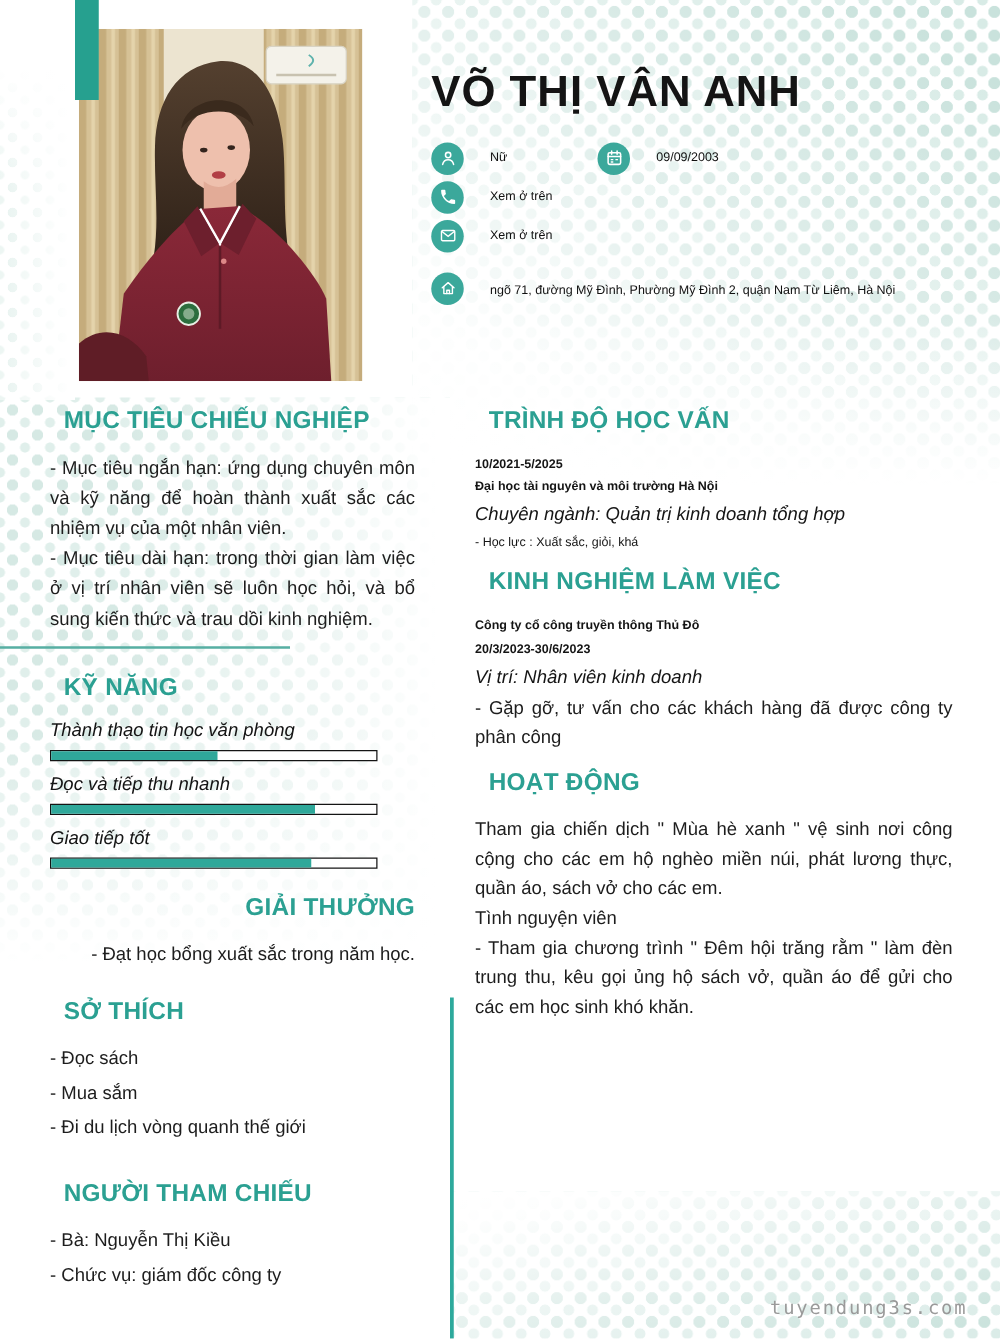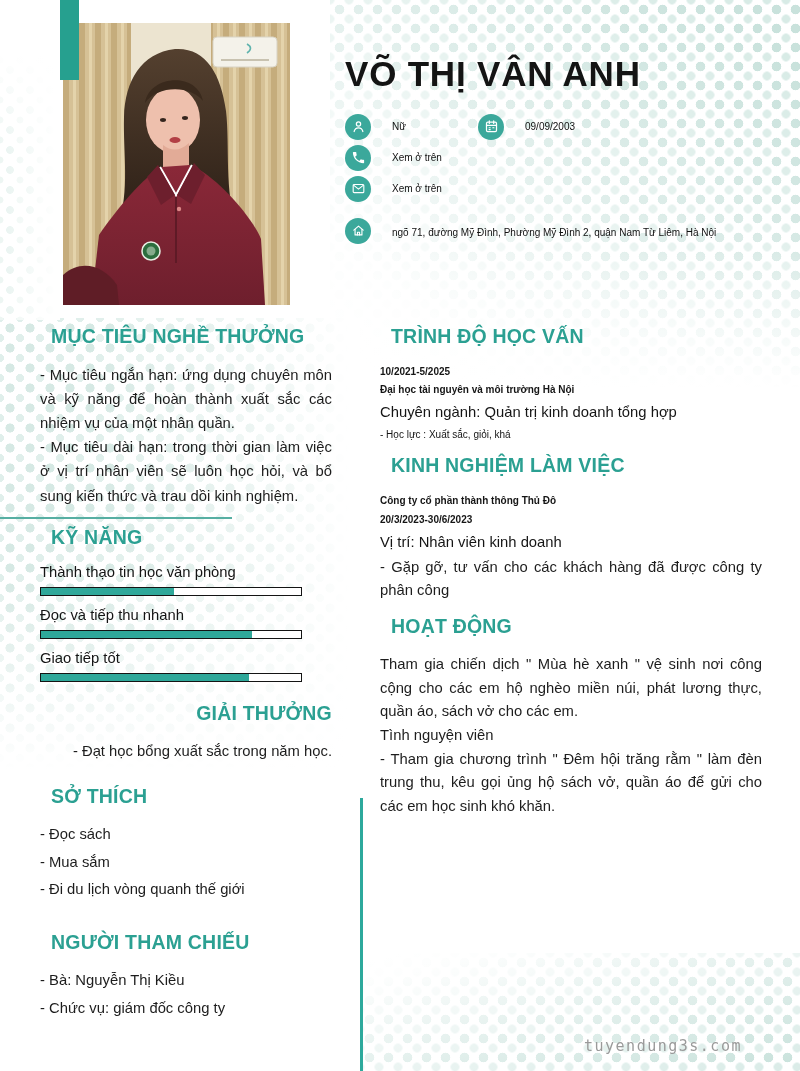--- a/index.html
+++ b/index.html
@@ -62,38 +62,38 @@
   .ctext.addr-text{width:372px;line-height:29px;}
   
   .col{position:absolute;z-index:2;}
   .col-left{left:40px;top:325px;width:292px;}
   .col-right{left:380px;top:325px;width:382px;}
   section{margin:0;}
   .sec-title{margin:0 0 15px;padding-left:11px;font-size:19.5px;font-weight:bold;color:var(--accent);letter-spacing:.2px;}
   .para{margin:0;font-size:14.8px;line-height:1.63;color:var(--ink);}
   .justify{text-align:justify;}
   .line{font-size:14.8px;color:var(--ink);margin-bottom:5px;line-height:1.55;}
-  #sec-skills{margin-top:18px;}
+  #sec-skills{margin-top:31px;}
   #sec-awards{margin-top:20px;text-align:right;}
   #sec-hobbies{margin-top:22px;}
   #sec-references{margin-top:30px;}
   #sec-experience{margin-top:10px;}
   #sec-activities{margin-top:12px;}
-  .skill{margin-bottom:11px;}
+  .skill{margin-bottom:11px;font-style:italic;}
   .skill-label{font-size:14.8px;margin-bottom:7px;color:#141414;}
   .bar{width:260px;height:7px;border:1.5px solid #141414;background:#fff;}
   .bar-fill{height:100%;background:#2FA89A;}
   .edu-line{font-size:10px;line-height:1.82;color:#151515;}
   .b{font-weight:bold;}
-  .i{font-size:14.8px;}
+  .i{font-style:italic;font-size:14.8px;}
   .duty,.act{line-height:1.6;}
   
   .hline{position:absolute;left:0;top:517px;width:232px;height:2px;background:#57AFA3;z-index:1;}
   .vline{position:absolute;left:360px;top:798px;width:3px;height:273px;background:#2DA99C;z-index:1;}
-  .watermark{position:absolute;left:584px;top:1037px;z-index:2;font-family:"DejaVu Sans Mono","Liberation Mono",monospace;font-size:15px;letter-spacing:1.5px;color:#9a9a9a;}
+  .watermark{position:absolute;left:616px;top:1037px;z-index:2;font-family:"DejaVu Sans Mono","Liberation Mono",monospace;font-size:15px;letter-spacing:1.5px;color:#9a9a9a;}
 </style>
 </head>
 <body>
 
 <div class="page">
 
   <div class="dots dots-tr"></div>
   <div class="dots dots-left"></div>
   <div class="dots dots-left-top"></div>
   <div class="dots dots-br"></div>
@@ -187,23 +187,23 @@
               <path d="M10.3 19v-4.2h3.4V19"></path>
             </svg>
         </span>
         <span class="ctext addr-text">ngõ 71, đường Mỹ Đình, Phường Mỹ Đình 2, quận Nam Từ Liêm, Hà Nội</span>
       </div>
     </div>
   </div>
 
   <div class="col col-left">
     <section id="sec-objective">
-      <h2 class="sec-title">MỤC TIÊU NGHỀ THƯỞNG</h2>
+      <h2 class="sec-title">MỤC TIÊU CHIẾU NGHIỆP</h2>
       <div id="objective-paras">
-          <p class="para justify">- Mục tiêu ngắn hạn: ứng dụng chuyên môn và kỹ năng để hoàn thành xuất sắc các nhiệm vụ của một nhân quần.</p>
+          <p class="para justify">- Mục tiêu ngắn hạn: ứng dụng chuyên môn và kỹ năng để hoàn thành xuất sắc các nhiệm vụ của một nhân viên.</p>
           <p class="para justify">- Mục tiêu dài hạn: trong thời gian làm việc ở vị trí nhân viên sẽ luôn học hỏi, và bổ sung kiến thức và trau dồi kinh nghiệm.</p>
         </div>
     </section>
 
     <section id="sec-skills">
       <h2 class="sec-title">KỸ NĂNG</h2>
       <div id="skills-list">
           <div class="skill">
            <div class="skill-label">Thành thạo tin học văn phòng</div>
            <div class="bar">
@@ -254,21 +254,21 @@
     <section id="sec-education">
       <h2 class="sec-title">TRÌNH ĐỘ HỌC VẤN</h2>
       <div class="edu-line b">10/2021-5/2025</div>
       <div class="edu-line b">Đại học tài nguyên và môi trường Hà Nội</div>
       <div class="edu-line i">Chuyên ngành: Quản trị kinh doanh tổng hợp</div>
       <div class="edu-line">- Học lực : Xuất sắc, giỏi, khá</div>
     </section>
 
     <section id="sec-experience">
       <h2 class="sec-title">KINH NGHIỆM LÀM VIỆC</h2>
-      <div class="edu-line b">Công ty cổ phần thành thông Thủ Đô</div>
+      <div class="edu-line b">Công ty cổ công truyền thông Thủ Đô</div>
       <div class="edu-line b">20/3/2023-30/6/2023</div>
       <div class="edu-line i">Vị trí: Nhân viên kinh doanh</div>
       <div id="duties-list">
           <p class="para justify duty">- Gặp gỡ, tư vấn cho các khách hàng đã được công ty phân công</p>
         </div>
     </section>
 
     <section id="sec-activities">
       <h2 class="sec-title">HOẠT ĐỘNG</h2>
       <div id="activities-list">

